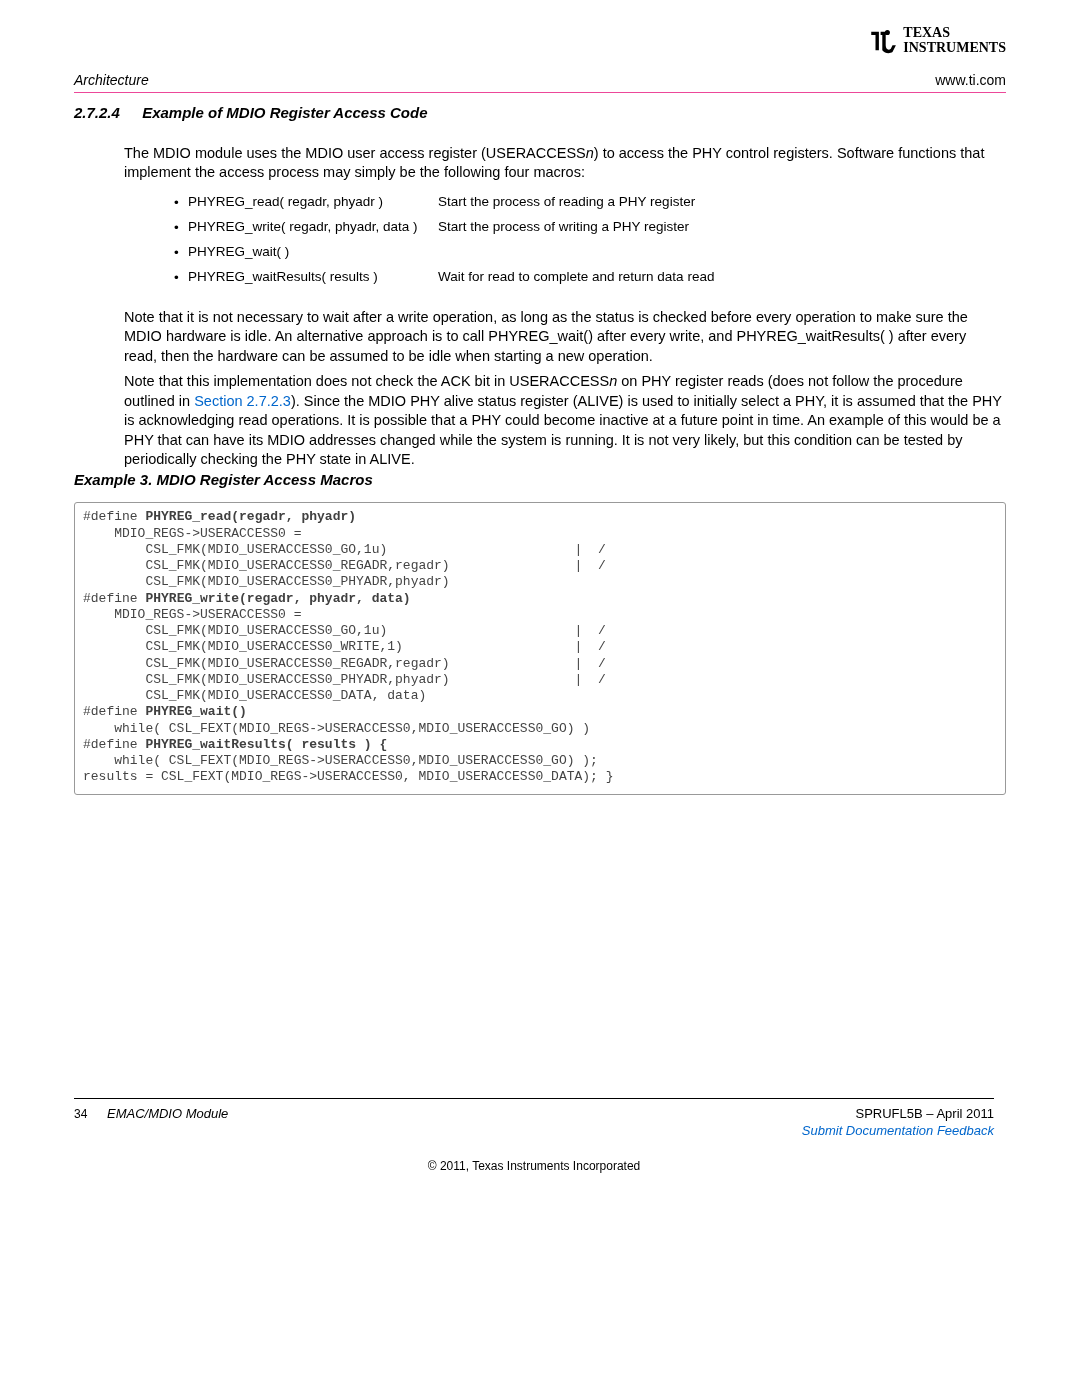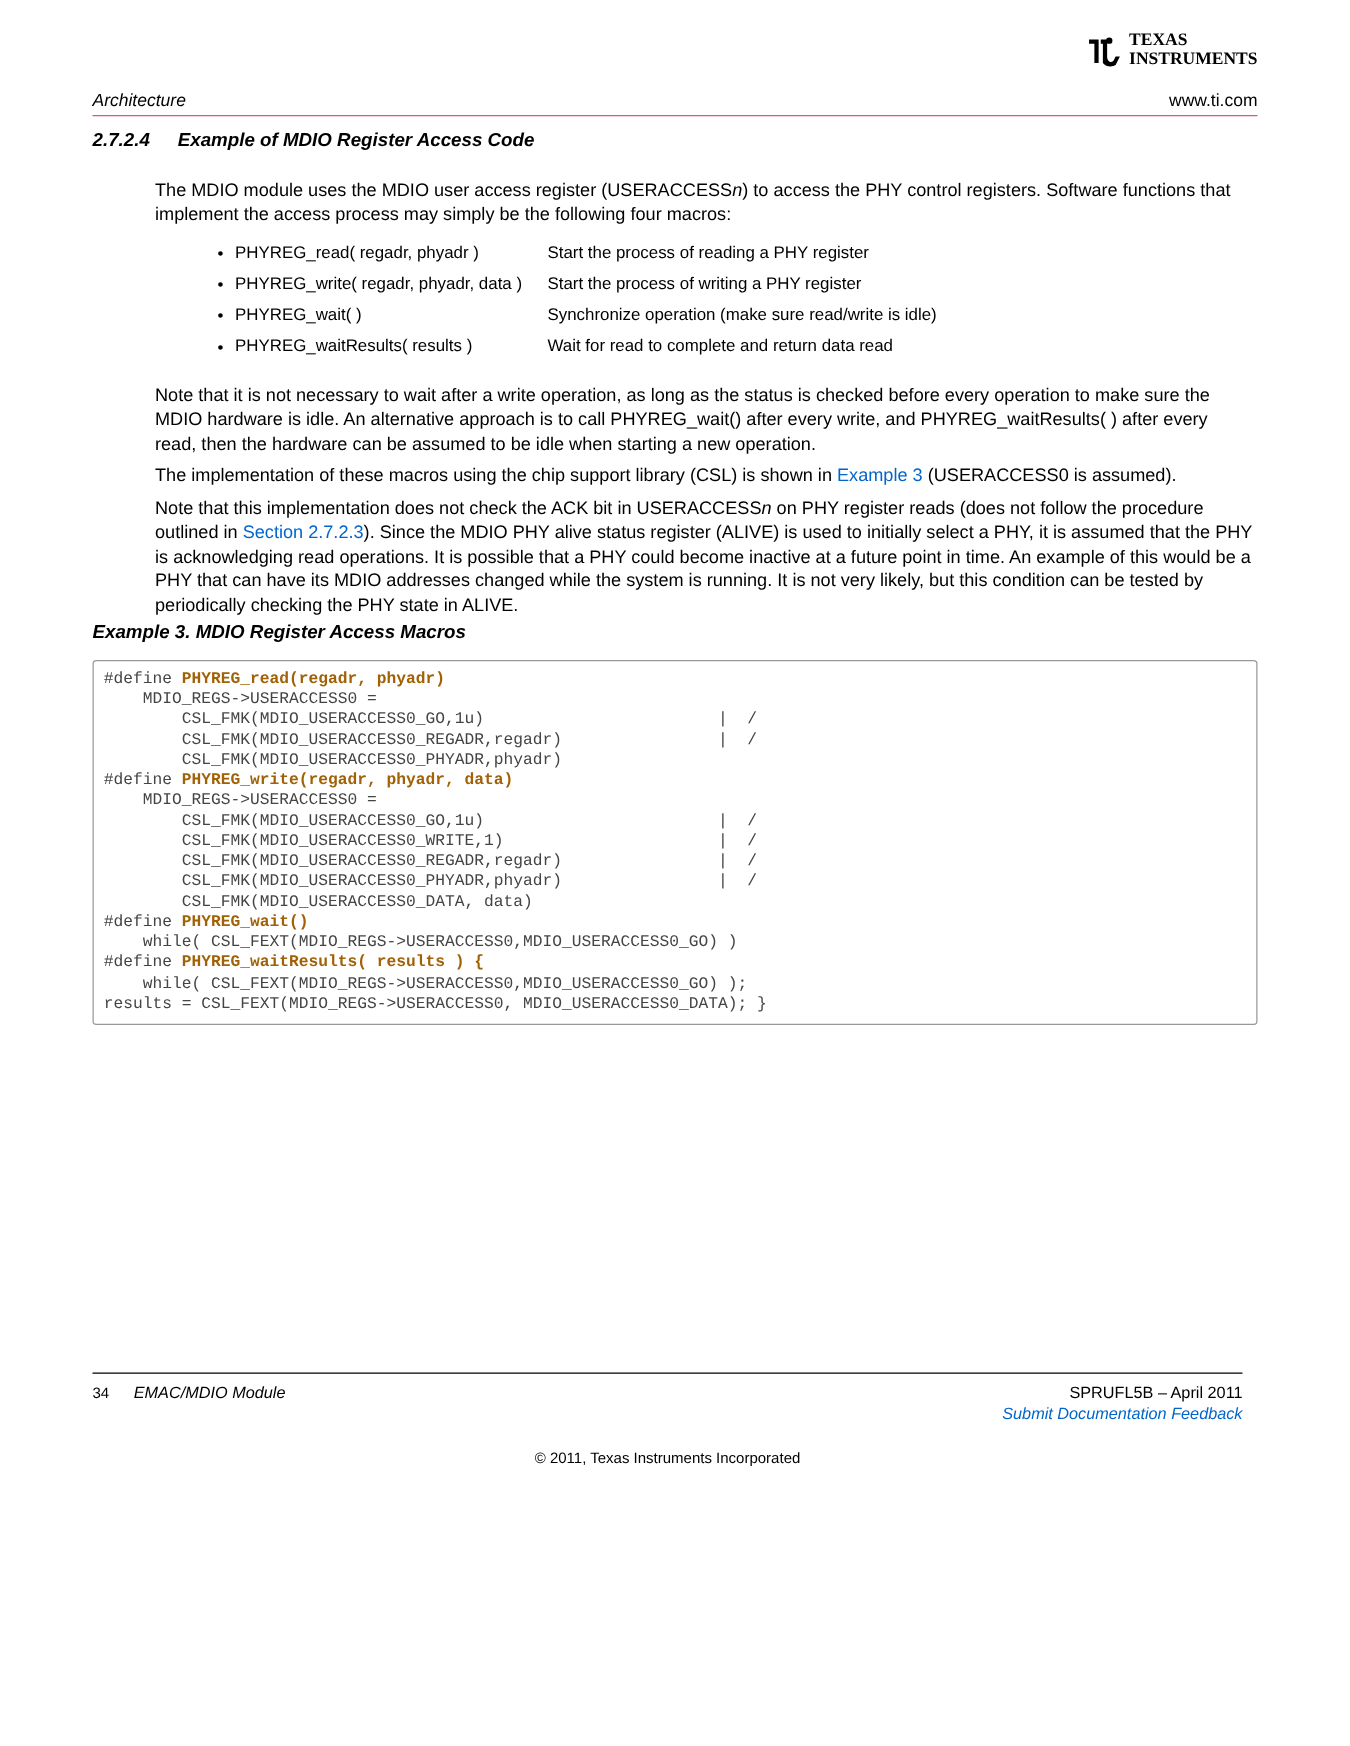--- a/index.html
+++ b/index.html
@@ -102,21 +102,21 @@
     margin-top: 12px;
     border: 1px solid #999;
     border-radius: 3px;
     padding: 6px 8px 8px 8px;
     font-family: "Courier New", Courier, monospace;
     font-size: 13px;
     line-height: 1.25;
     white-space: pre;
     color: #444;
   }
-  .code-box .kw { font-weight: bold; color: #a16207; }
+  .code-box .kw { font-weight: bold; color: #404040; }
   .footer {
     position: absolute;
     left: 74px;
     right: 86px;
     bottom: 22px;
   }
   .footer-rule {
     border-top: 1px solid #000;
     margin-bottom: 6px;
   }
@@ -187,35 +187,31 @@
       <div class="c2">Start the process of reading a PHY register</div>
     </div>
     <div class="macro-row">
       <div class="bullet">•</div>
       <div class="c1">PHYREG_write( regadr, phyadr, data )</div>
       <div class="c2">Start the process of writing a PHY register</div>
     </div>
     <div class="macro-row">
       <div class="bullet">•</div>
       <div class="c1">PHYREG_wait( )</div>
-      <div class="c2">Synchronize operation (make sure read/write is idle)</div>
     </div>
     <div class="macro-row">
       <div class="bullet">•</div>
       <div class="c1">PHYREG_waitResults( results )</div>
       <div class="c2">Wait for read to complete and return data read</div>
     </div>
   </div>
 
   <div class="body-indent">
     <div class="para">Note that it is not necessary to wait after a write operation, as long as the status is checked before every operation to make sure the MDIO hardware is idle. An alternative approach is to call PHYREG_wait() after every write, and PHYREG_waitResults( ) after every read, then the hardware can be assumed to be idle when starting a new operation.</div>
 
-    <div class="para">
-      <span>The implementation of these macros using the chip support library (CSL) is shown in </span><span class="link">Example 3</span><span> (USERACCESS0 is assumed).</span>
-    </div>
 
     <div class="para">
       <span>Note that this implementation does not check the ACK bit in USERACCESS</span><i>n</i><span> on PHY register reads (does not follow the procedure outlined in </span><span class="link">Section 2.7.2.3</span><span>). Since the MDIO PHY alive status register (ALIVE) is used to initially select a PHY, it is assumed that the PHY is acknowledging read operations. It is possible that a PHY could become inactive at a future point in time. An example of this would be a PHY that can have its MDIO addresses changed while the system is running. It is not very likely, but this condition can be tested by periodically checking the PHY state in ALIVE.</span>
     </div>
   </div>
 
   <div class="example-title">Example 3. MDIO Register Access Macros</div>
 
   <div class="code-box"><span>#define </span><span class="kw">PHYREG_read(regadr, phyadr)</span>
 <span>    MDIO_REGS-&gt;USERACCESS0 =</span>

